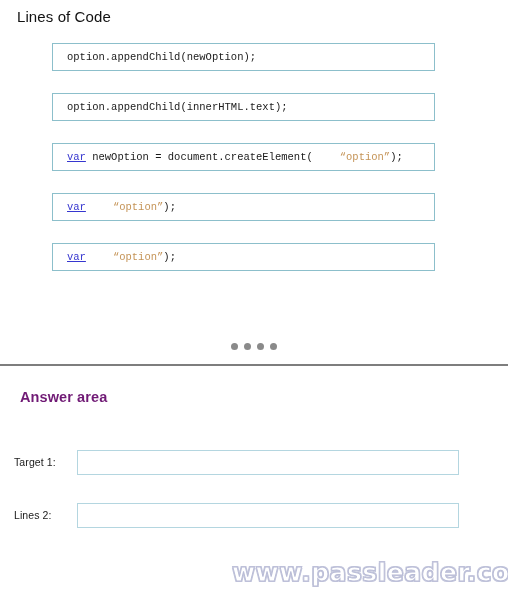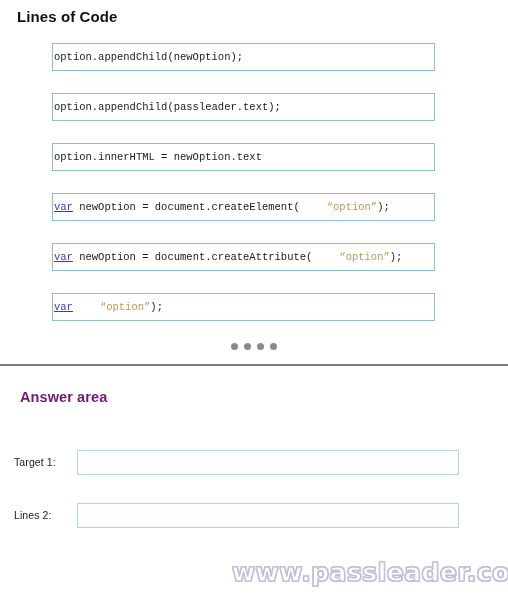--- a/index.html
+++ b/index.html
@@ -15,21 +15,21 @@
     font-family: "Liberation Sans", sans-serif;
     color: #000000;
   }
 
   
   #lines-of-code-title {
     position: absolute;
     left: 17px;
     top: 8px;
     font-size: 15px;
-    font-weight: bold;
+    font-weight: normal;
     letter-spacing: 0.1px;
     color: #111111;
   }
 
   #answer-area-title {
     position: absolute;
     left: 20px;
     top: 389px;
     font-size: 14.5px;
     font-weight: bold;
@@ -46,21 +46,21 @@
   }
   .code-box {
     box-sizing: border-box;
     width: 383px;
     height: 28px;
     border: 1px solid #8cbfcb;
     background: #ffffff;
     margin-bottom: 22px;
     display: flex;
     align-items: center;
-    padding-left: 1px;
+    padding-left: 14px;
     font-family: "Liberation Mono", "DejaVu Sans Mono", monospace;
     font-size: 10.5px;
     line-height: 1;
     color: #1a1a1a;
     white-space: pre;
     overflow: hidden;
   }
   .code-box .tok { white-space: pre; }
   .tok-kw  { color: #3636cf; text-decoration: underline; }
   .tok-str { color: #c59457; margin-left: 27px; }
@@ -143,24 +143,23 @@
     user-select: none;
   }
 </style>
 </head>
 <body>
 
 <div id="lines-of-code-title">Lines of Code</div>
 
 <div id="code-options">
     <div class="code-box"><span class="tok tok-plain">option.appendChild(newOption);</span></div>
-    <div class="code-box"><span class="tok tok-plain">option.appendChild(passleader.text);</span></div>
-    <div class="code-box"><span class="tok tok-plain">option.innerHTML = newOption.text</span></div>
+    <div class="code-box"><span class="tok tok-plain">option.appendChild(innerHTML.text);</span></div>
     <div class="code-box"><span class="tok tok-kw">var</span><span class="tok tok-plain"> newOption = document.createElement(</span><span class="tok tok-str">“option”</span><span class="tok tok-plain">);</span></div>
-    <div class="code-box"><span class="tok tok-kw">var</span><span class="tok tok-plain"> newOption = document.createAttribute(</span><span class="tok tok-str">“option”</span><span class="tok tok-plain">);</span></div>
+    <div class="code-box"><span class="tok tok-kw">var</span><span class="tok tok-str">“option”</span><span class="tok tok-plain">);</span></div>
     <div class="code-box"><span class="tok tok-kw">var</span><span class="tok tok-str">“option”</span><span class="tok tok-plain">);</span></div>
   </div>
 
 <div id="dots-separator">
     <span class="dot" style="background: rgb(138, 138, 138);"></span>
     <span class="dot" style="background: rgb(138, 138, 138);"></span>
     <span class="dot" style="background: rgb(138, 138, 138);"></span>
     <span class="dot" style="background: rgb(138, 138, 138);"></span>
   </div>
 

